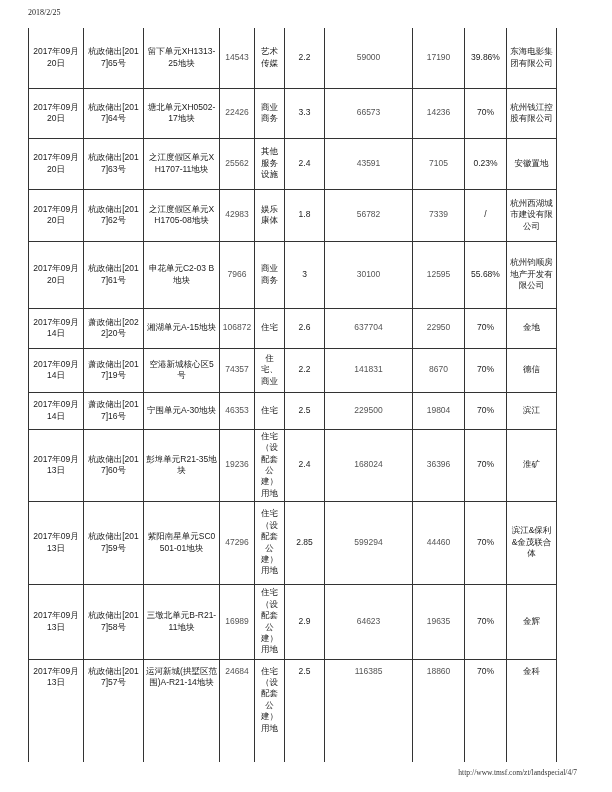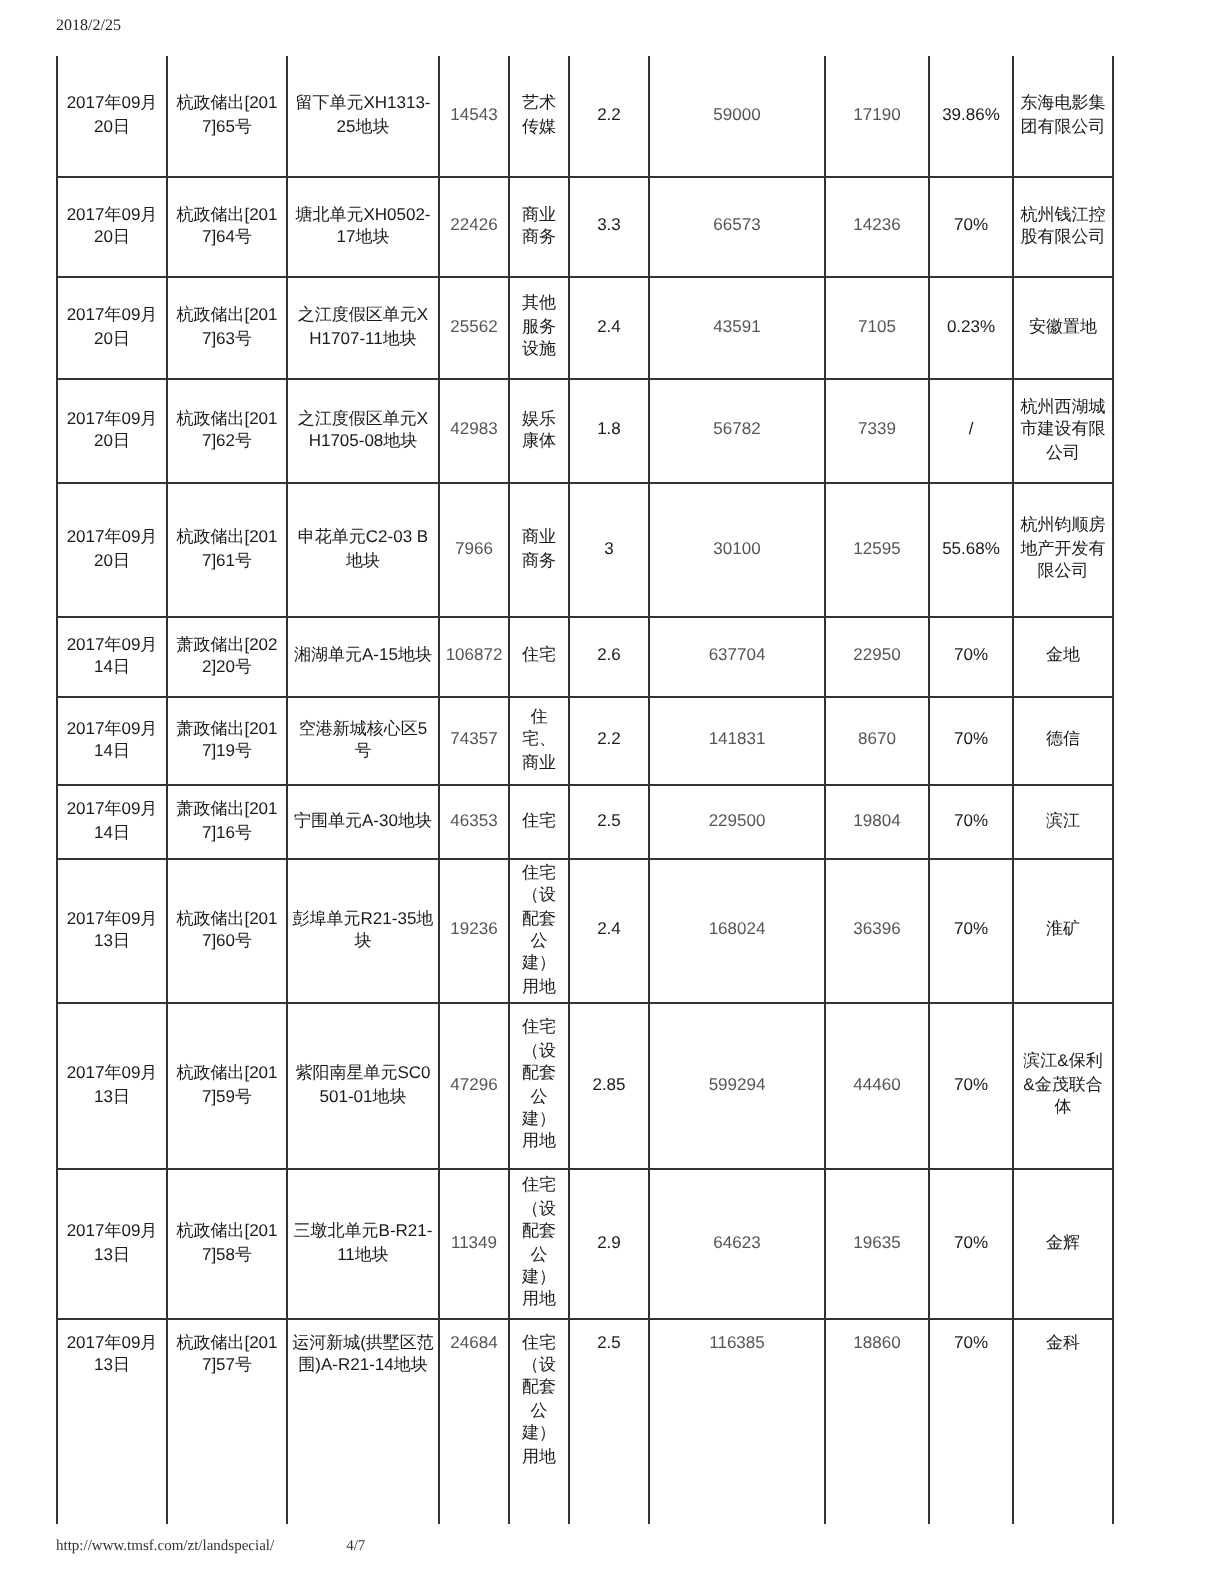--- a/index.html
+++ b/index.html
@@ -23,21 +23,21 @@
     border:1px solid #333;text-align:center;vertical-align:middle;
     font-size:8.5px;line-height:1.35;padding:1px 2px;word-break:break-all;
     overflow:hidden;
   }
   table.land-table tr:first-child td{border-top:none;}
   table.land-table tr:last-child td{border-bottom:none;vertical-align:top;padding-top:6px;}
   td.num{font-size:7.5px;color:#555;}
   .page-footer{
     position:absolute;left:28px;right:35px;top:768px;
     font-family:"Liberation Serif",serif;font-size:7.5px;color:#333;
-    display:flex;justify-content:flex-start;gap:36px;
+    display:flex;justify-content:flex-end;
   }
 </style>
 </head>
 <body>
 
 <div class="page-header">
   <span class="print-date">2018/2/25</span>
 </div>
 
 <div class="table-clip">
@@ -172,21 +172,21 @@
           <td>2.85</td>
           <td class="num">599294</td>
           <td class="num">44460</td>
           <td>70%</td>
           <td>滨江&amp;保利&amp;金茂联合体</td>
         </tr>
         <tr style="height: 75px;">
           <td>2017年09月13日</td>
           <td>杭政储出[2017]58号</td>
           <td>三墩北单元B-R21-11地块</td>
-          <td class="num">11349</td>
+          <td class="num">16989</td>
           <td>住宅（设配套公建）用地</td>
           <td>2.9</td>
           <td class="num">64623</td>
           <td class="num">19635</td>
           <td>70%</td>
           <td>金辉</td>
         </tr>
         <tr style="height: 115px;">
           <td>2017年09月13日</td>
           <td>杭政储出[2017]57号</td>

